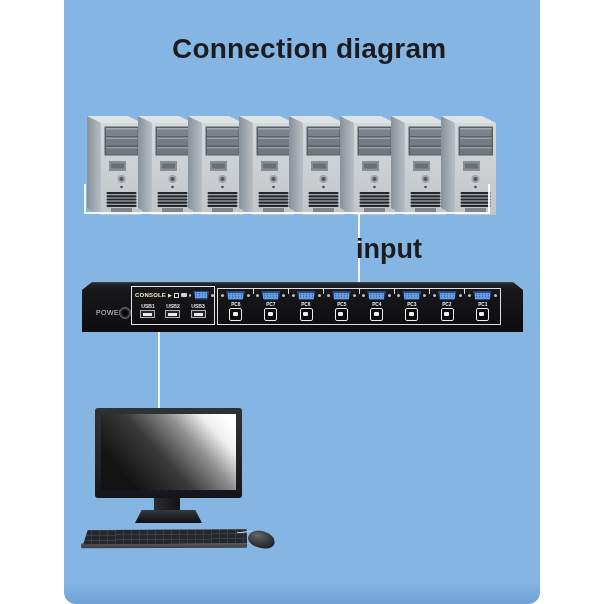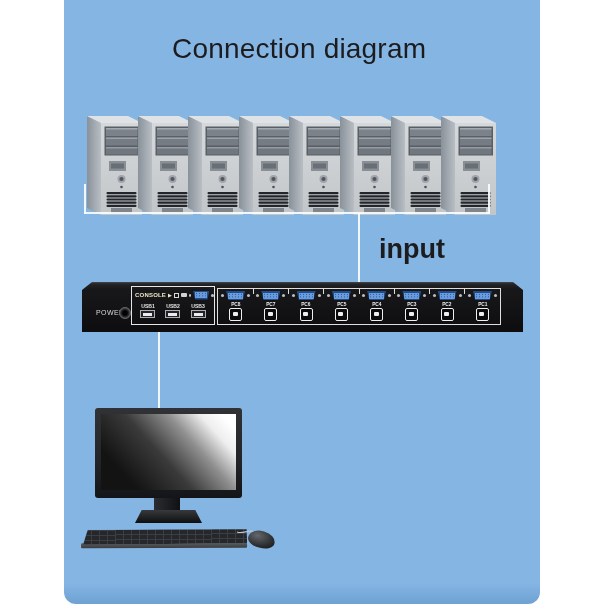--- a/index.html
+++ b/index.html
@@ -1,35 +1,35 @@
 <!DOCTYPE html>
 <html><head>
 <meta charset="utf-8">
 <style>
   html,body{margin:0;padding:0;background:#ffffff;}
   .stage{position:relative;width:604px;height:604px;overflow:hidden;
          font-family:"Liberation Sans","DejaVu Sans",sans-serif;}
   .panel{position:absolute;left:64px;top:0;width:476px;height:604px;
          background:linear-gradient(180deg,#85b5e3 0%,#85b5e3 96.5%,#74a7d8 99%,#6fa2d3 100%);
          border-radius:0 0 12px 12px;}
-  .title{position:absolute;left:172px;top:33px;font-size:28px;font-weight:400;color:#1c1c1e;letter-spacing:.2px;}
+  .title{position:absolute;left:172px;top:33px;font-size:28px;font-weight:700;color:#1c1c1e;letter-spacing:.2px;}
 
   
   .towers{position:absolute;left:85px;top:111px;display:flex;}
   .tower{width:57px;height:104px;margin-right:-6.4px;flex:0 0 auto;}
 
   
   .line{position:absolute;background:rgba(249,253,255,.92);}
   .br-left{left:84px;top:184px;width:2px;height:30px;}
   .br-h{left:84px;top:212px;width:406px;height:2px;}
   .br-right{left:488px;top:184px;width:2px;height:30px;}
   .in-drop{left:358px;top:213px;width:2px;height:69px;}
   .out-drop{left:158px;top:332px;width:2px;height:77px;}
   .io-label{position:absolute;font-size:27px;font-weight:600;color:#1c1c1e;}
-  .input-label{left:379px;top:234px;}
+  .input-label{left:356px;top:234px;}
   .output-label{left:176px;top:350px;}
 
   
   .kvm{position:absolute;left:82px;top:282px;width:441px;height:50px;
        background:linear-gradient(180deg,#47474b 0,#242427 2px,#18181a 7px,#0d0d0f 100%);
        clip-path:polygon(0 8px,10px 0,431px 0,441px 8px,441px 100%,0 100%);
        box-shadow:0 2px 3px rgba(20,40,90,.28);}
   .power-label{position:absolute;left:14px;top:27px;font-size:7px;color:#d8d8d8;letter-spacing:.4px;}
   .power-jack{position:absolute;left:37px;top:25px;width:10px;height:10px;border-radius:50%;
       border:1px solid #6a6a6e;background:radial-gradient(circle,#000 30%,#3c3c40 65%,#707074 100%);}

